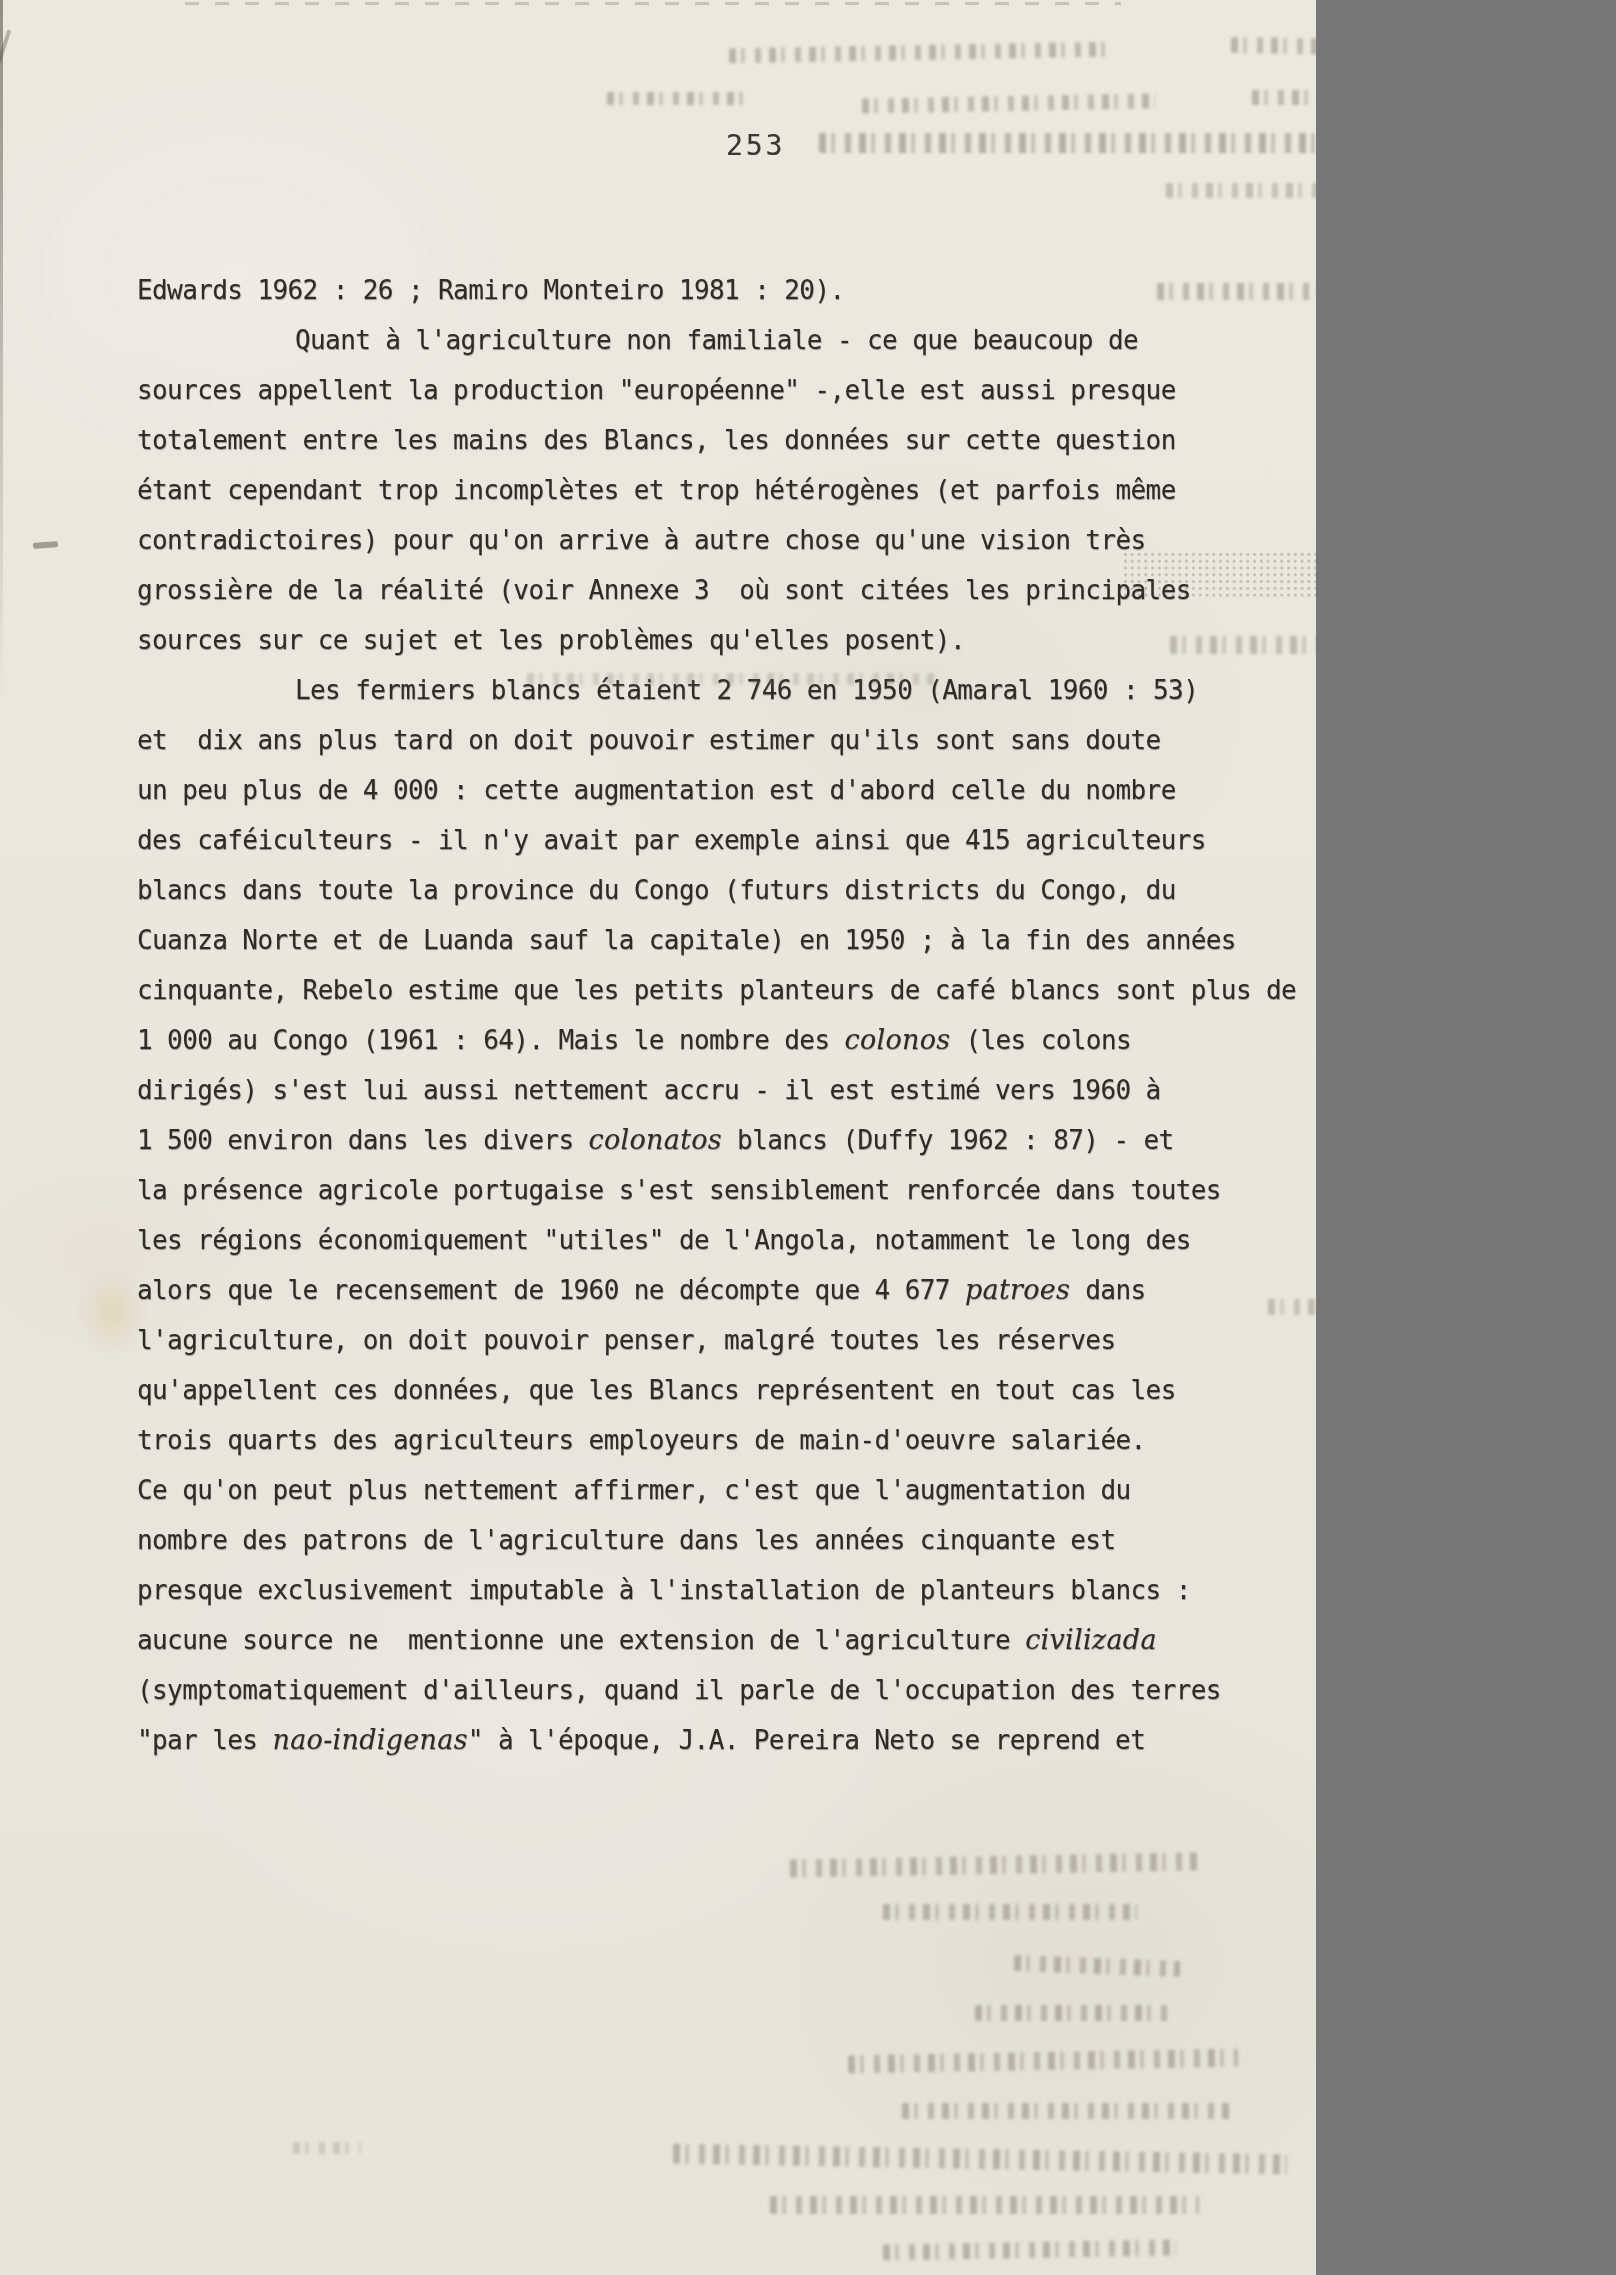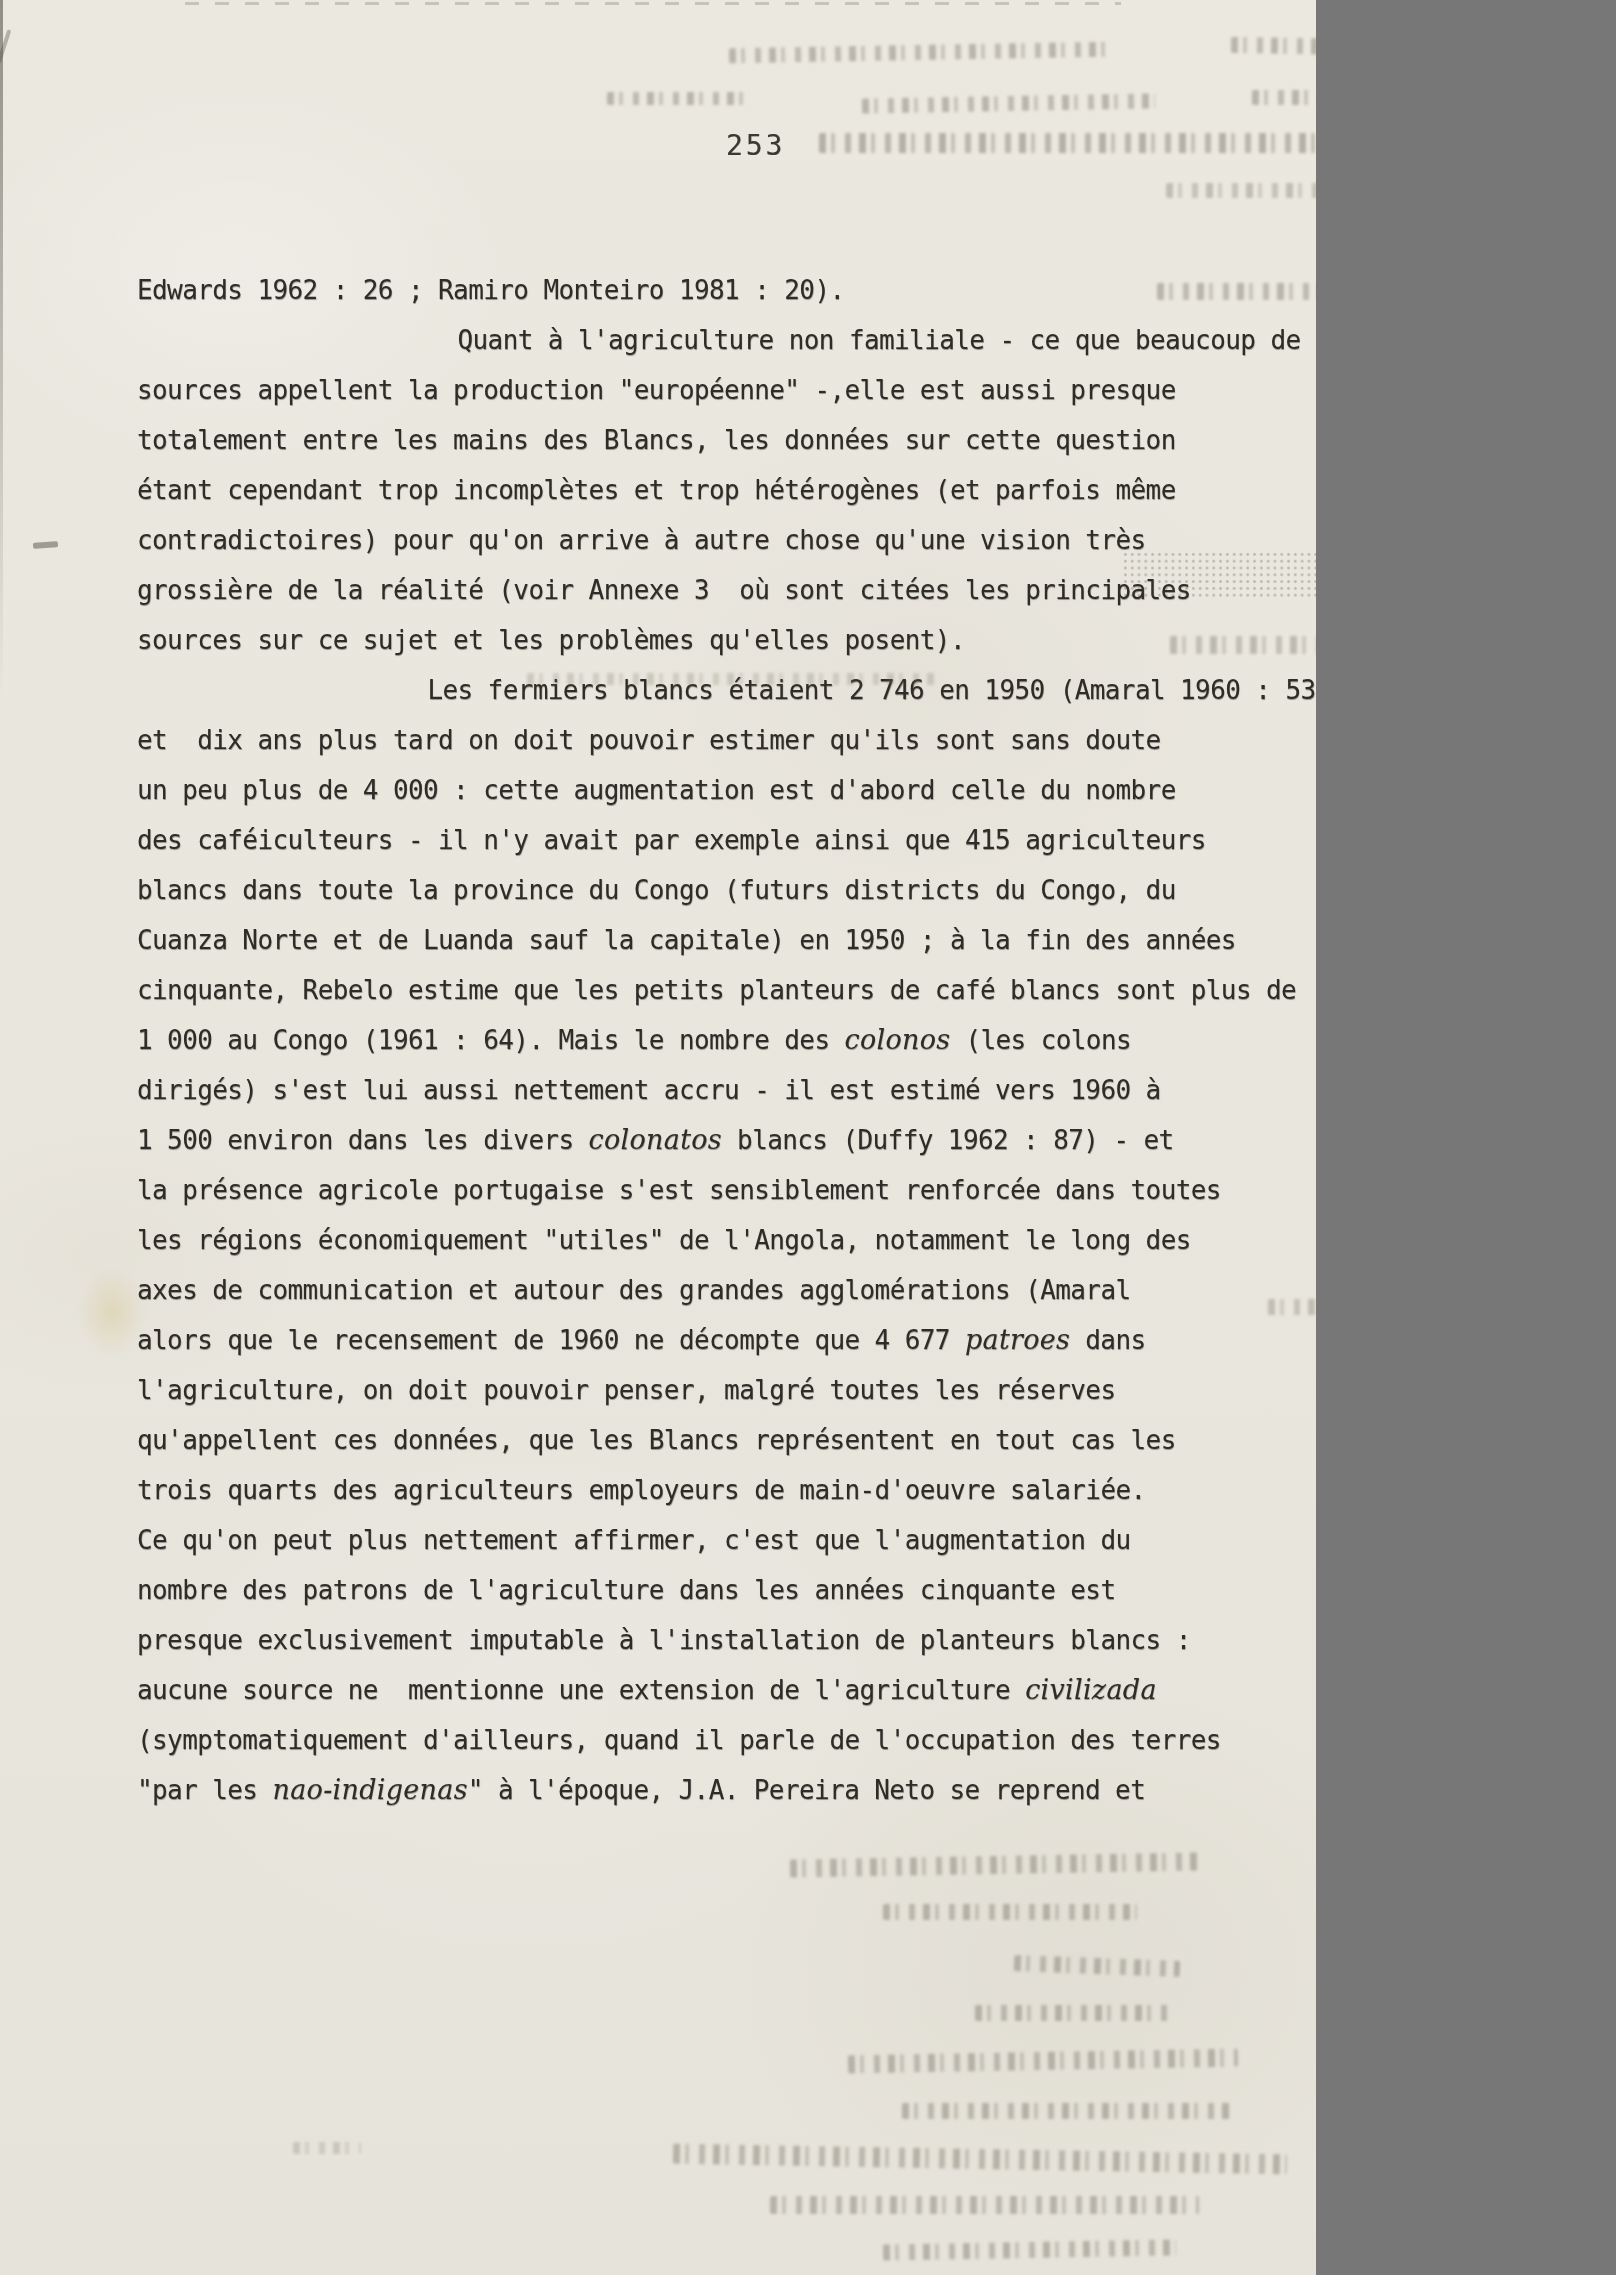--- a/index.html
+++ b/index.html
@@ -20,21 +20,21 @@
       radial-gradient(507px 390px at 82% 86%, rgba(198,192,175,.16), transparent 70%),
       radial-gradient(293px 195px at 8% 55%, rgba(210,200,178,.12), transparent 70%);
   }
   
   .text-block{
     position:absolute;left:137px;top:265px;width:1326px;
     font-size:26px;letter-spacing:-0.6px;color:#2e2c27;
     text-shadow:0.4px 0.5px 0.7px rgba(46,44,39,.45);
   }
   .line{height:50px;line-height:50px;white-space:pre;}
-  .line.indent{padding-left:158px;text-align:center;}
+  .line.indent{padding-left:158px;}
   .it{font-family:"DejaVu Serif",serif;font-style:italic;font-size:27px;letter-spacing:0.3px;}
   
   .page-number{
     position:absolute;left:726px;top:129px;
     font-size:28px;letter-spacing:2.9px;color:#3a3832;
     text-shadow:0.4px 0.4px 0.6px rgba(46,44,39,.4);
   }
   
   .binding-strip{
     position:absolute;left:1473px;top:51px;width:144px;height:2225px;
@@ -122,21 +122,20 @@
       <div class="line"><span>un peu plus de 4 000 : cette augmentation est d'abord celle du nombre</span></div>
       <div class="line"><span>des caféiculteurs - il n'y avait par exemple ainsi que 415 agriculteurs</span></div>
       <div class="line"><span>blancs dans toute la province du Congo (futurs districts du Congo, du</span></div>
       <div class="line"><span>Cuanza Norte et de Luanda sauf la capitale) en 1950 ; à la fin des années</span></div>
       <div class="line"><span>cinquante, Rebelo estime que les petits planteurs de café blancs sont plus de</span></div>
       <div class="line"><span>1 000 au Congo (1961 : 64). Mais le nombre des </span><span class="it">colonos</span><span> (les colons</span></div>
       <div class="line"><span>dirigés) s'est lui aussi nettement accru - il est estimé vers 1960 à</span></div>
       <div class="line"><span>1 500 environ dans les divers </span><span class="it">colonatos</span><span> blancs (Duffy 1962 : 87) - et</span></div>
       <div class="line"><span>la présence agricole portugaise s'est sensiblement renforcée dans toutes</span></div>
       <div class="line"><span>les régions économiquement "utiles" de l'Angola, notamment le long des</span></div>
-      <div class="line"><span>axes de communication et autour des grandes agglomérations (Amaral</span></div>
       <div class="line"><span>alors que le recensement de 1960 ne décompte que 4 677 </span><span class="it">patroes</span><span> dans</span></div>
       <div class="line"><span>l'agriculture, on doit pouvoir penser, malgré toutes les réserves</span></div>
       <div class="line"><span>qu'appellent ces données, que les Blancs représentent en tout cas les</span></div>
       <div class="line"><span>trois quarts des agriculteurs employeurs de main-d'oeuvre salariée.</span></div>
       <div class="line"><span>Ce qu'on peut plus nettement affirmer, c'est que l'augmentation du</span></div>
       <div class="line"><span>nombre des patrons de l'agriculture dans les années cinquante est</span></div>
       <div class="line"><span>presque exclusivement imputable à l'installation de planteurs blancs :</span></div>
       <div class="line"><span>aucune source ne  mentionne une extension de l'agriculture </span><span class="it">civilizada</span></div>
       <div class="line"><span>(symptomatiquement d'ailleurs, quand il parle de l'occupation des terres</span></div>
       <div class="line"><span>"par les </span><span class="it">nao-indigenas</span><span>" à l'époque, J.A. Pereira Neto se reprend et</span></div>

